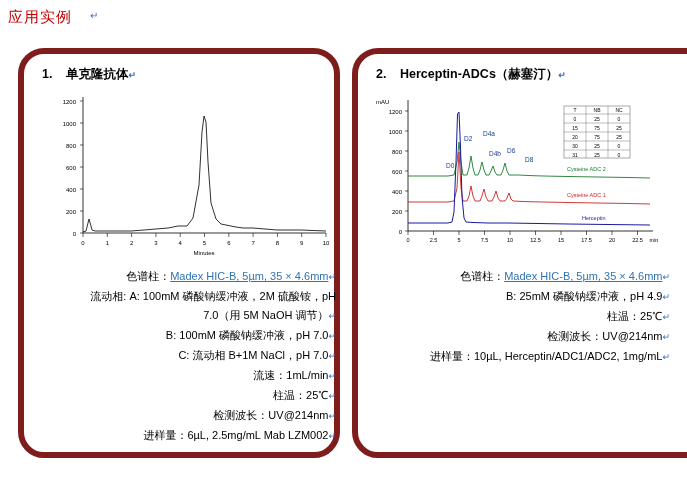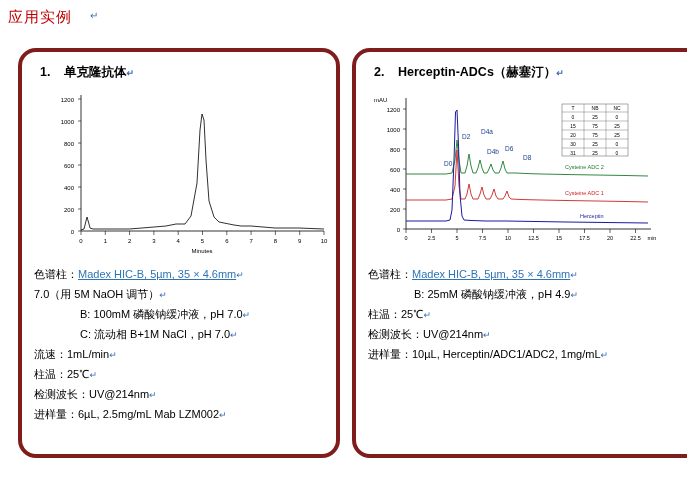--- a/index.html
+++ b/index.html
@@ -27,22 +27,22 @@
   }
   .title-mark {
     position: absolute;
     left: 90px;
     top: 10px;
     color: #3a6fb7;
     font-size: 10px;
   }
   .panel {
     position: absolute;
-    border: 4px solid #7f1d1d;
-    border-radius: 18px;
+    border: 6px solid #7f1d1d;
+    border-radius: 26px;
     background: #fff;
     box-sizing: border-box;
   }
   .panel-left {
     left: 18px;
     top: 48px;
     width: 322px;
     height: 410px;
   }
   .panel-right {
@@ -73,20 +73,21 @@
     position: absolute;
     left: 12px;
     top: 215px;
     width: 300px;
     font-size: 11px;
     line-height: 15.5px;
   }
   .textblock .ln {
     white-space: nowrap;
     margin-bottom: 3.5px;
+    text-align: right;
   }
   .textblock .ln.indent {
     padding-left: 46px;
   }
   .u-blue {
     color: #2e74b5;
     text-decoration: underline;
   }
   .pmark {
     color: #3a6fb7;
@@ -182,20 +183,21 @@
         <text class="axis-txt" x="292" y="153" text-anchor="middle">10</text>
       </g>
       <text class="axis-txt" x="170" y="163" text-anchor="middle">Minutes</text>
 
       <polyline fill="none" stroke="#1a1a1a" stroke-width="0.9" points="49,140 52,139 55,127 57,134 58,138 61,139 66,139 73,139 85,139 97,139 110,138 122,137 134,136 144,134 153,134 159,126 165,93 168,40 170,24 172,30 174,70 177,111 182,127 187,132 192,133 197,134 202,135 209,136 219,136 231,137 243,138 267,138 292,139"></polyline>
     </svg>
   </div>
 
   <div class="textblock">
     <div class="ln"><span>色谱柱：</span><span class="u-blue">Madex HIC-B, 5µm, 35 × 4.6mm</span><span class="pmark">↵</span></div>
+    <div class="ln"><span>流动相: A: 100mM  磷酸钠缓冲液，2M  硫酸铵，pH</span></div>
     <div class="ln"><span>7.0（用 5M NaOH 调节）</span><span class="pmark">↵</span></div>
     <div class="ln indent"><span>B: 100mM  磷酸钠缓冲液，pH 7.0</span><span class="pmark">↵</span></div>
     <div class="ln indent"><span>C: 流动相 B+1M NaCl，pH 7.0</span><span class="pmark">↵</span></div>
     <div class="ln"><span>流速：1mL/min</span><span class="pmark">↵</span></div>
     <div class="ln"><span>柱温：25℃</span><span class="pmark">↵</span></div>
     <div class="ln"><span>检测波长：UV@214nm</span><span class="pmark">↵</span></div>
     <div class="ln"><span>进样量：6µL, 2.5mg/mL Mab LZM002</span><span class="pmark">↵</span></div>
   </div>
 </div>
 

